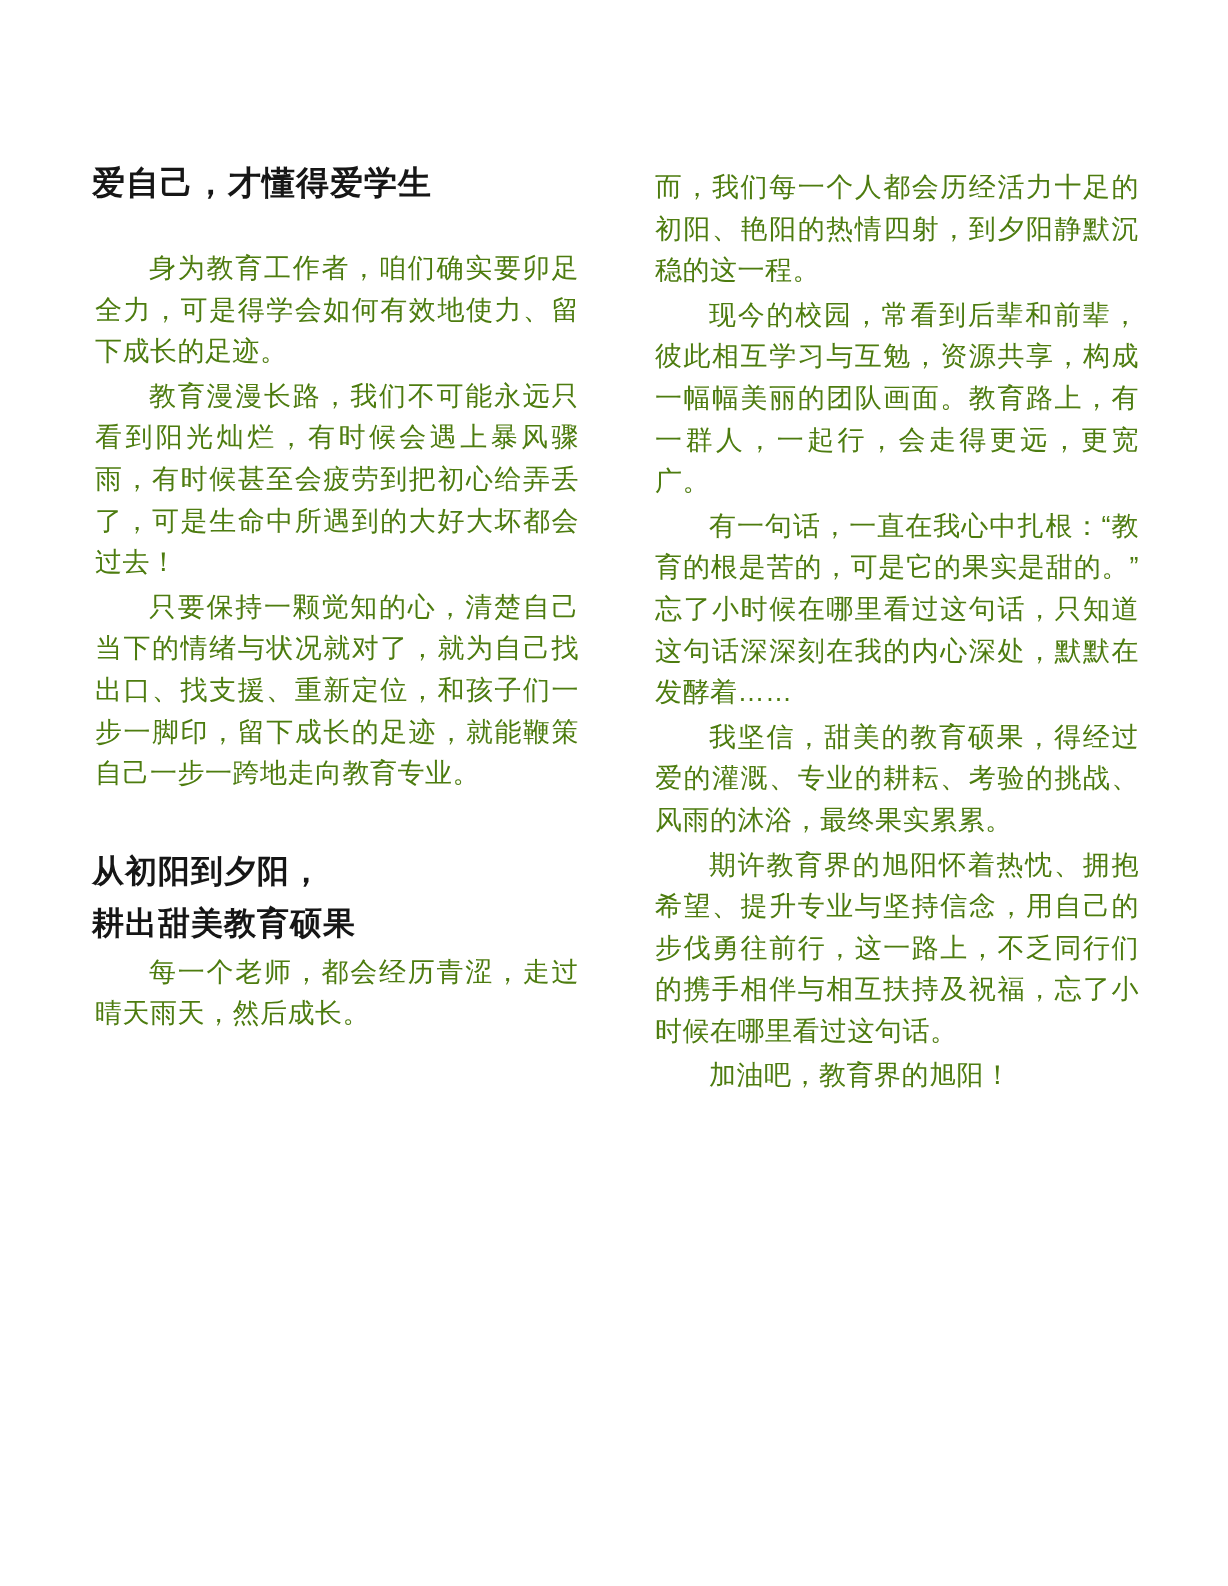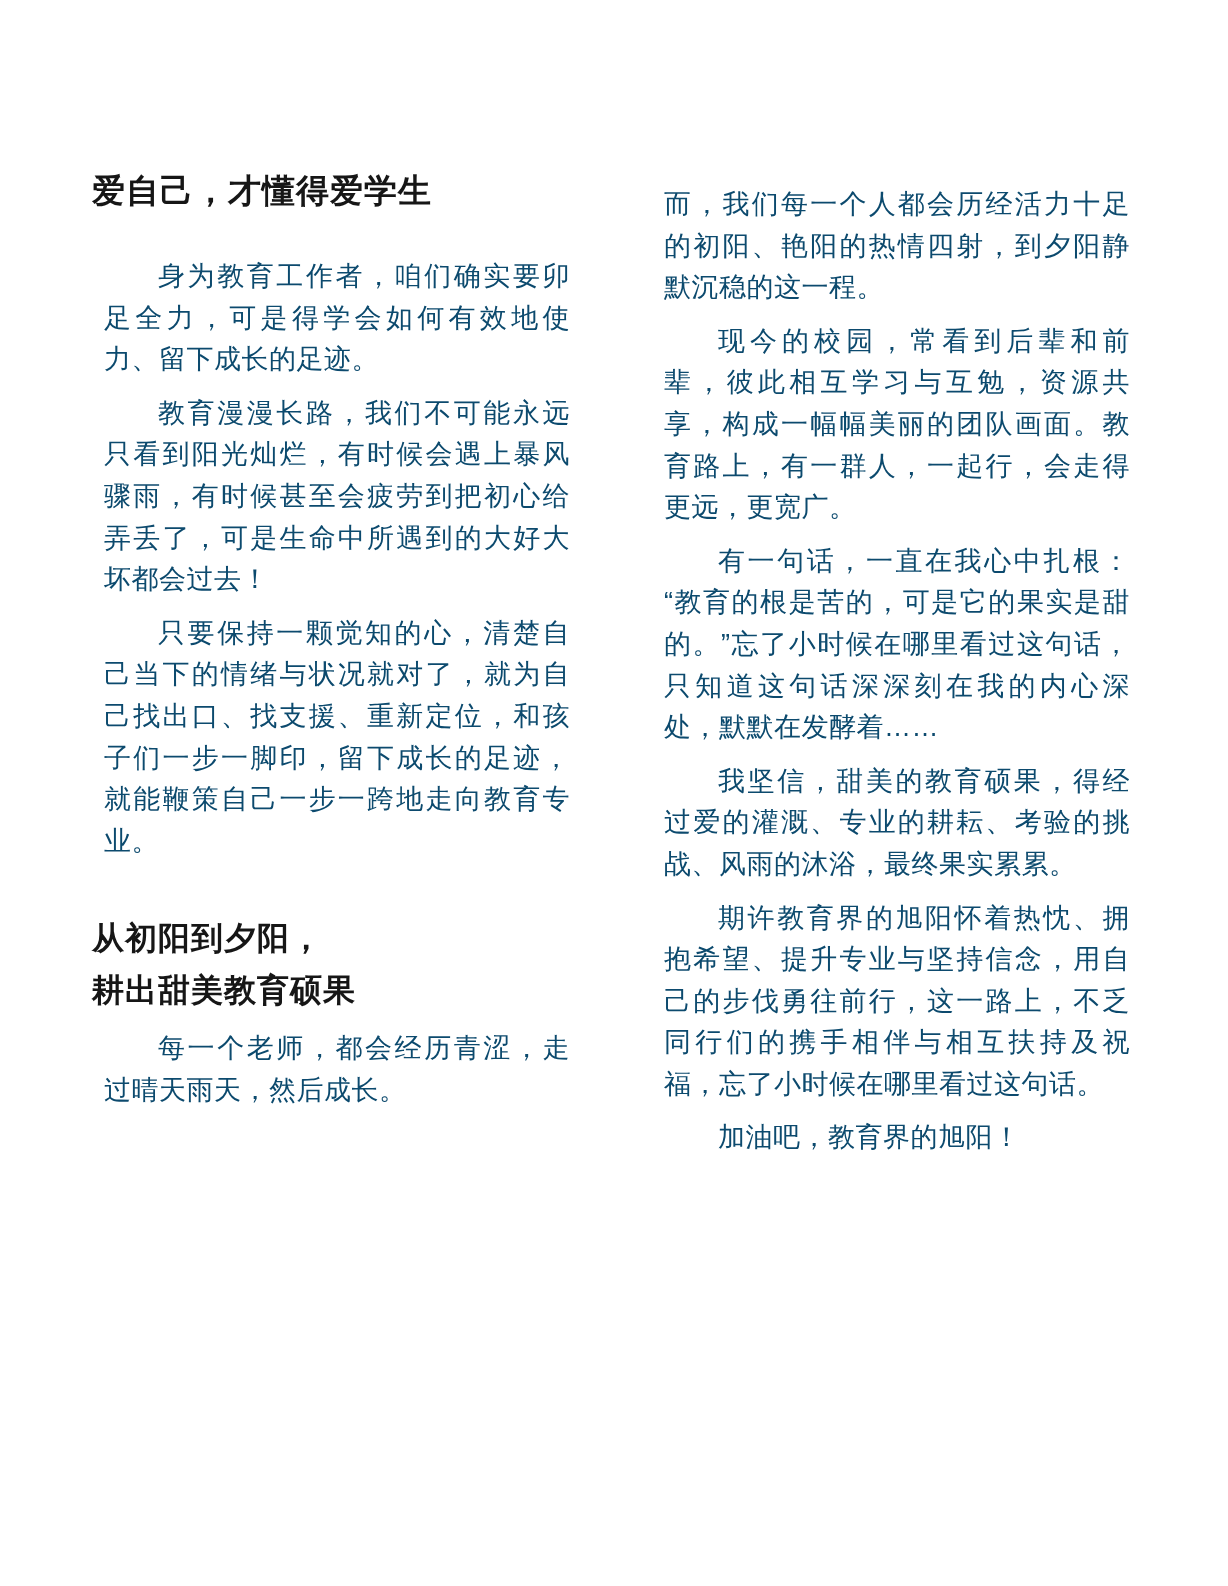--- a/index.html
+++ b/index.html
@@ -9,21 +9,21 @@
   body {
     width: 1228px;
     height: 1586px;
     position: relative;
     background: #ffffff;
     font-family: "Liberation Sans", sans-serif;
     overflow: hidden;
   }
   .page {
     position: absolute;
-    left: 0; top: 16px;
+    left: 0; top: 8px;
     width: 1228px;
     height: 1286px;
     background: #ffffff;
     border-radius: 11px;
   }
   .col {
     position: absolute;
     width: 490px;
     top: 156px;
   }
@@ -42,24 +42,24 @@
     margin-bottom: 46px;
   }
   .heading-2 {
     font-size: 32px;
     line-height: 52px;
     margin-top: 50px;
   }
   .heading-2 .hline { display: block; }
 
   p.body {
-    margin: 12px;
+    margin: 3px;
     font-size: 27px;
     line-height: 41.6px;
-    color: #0c4a6e;
+    color: #4d7c0f;
     text-align: justify;
     text-justify: inter-ideograph;
     text-indent: 2em;
     letter-spacing: 0.5px;
     word-break: break-all;
   }
   p.no-indent { text-indent: 0; }
 </style>
 </head>
 <body>

